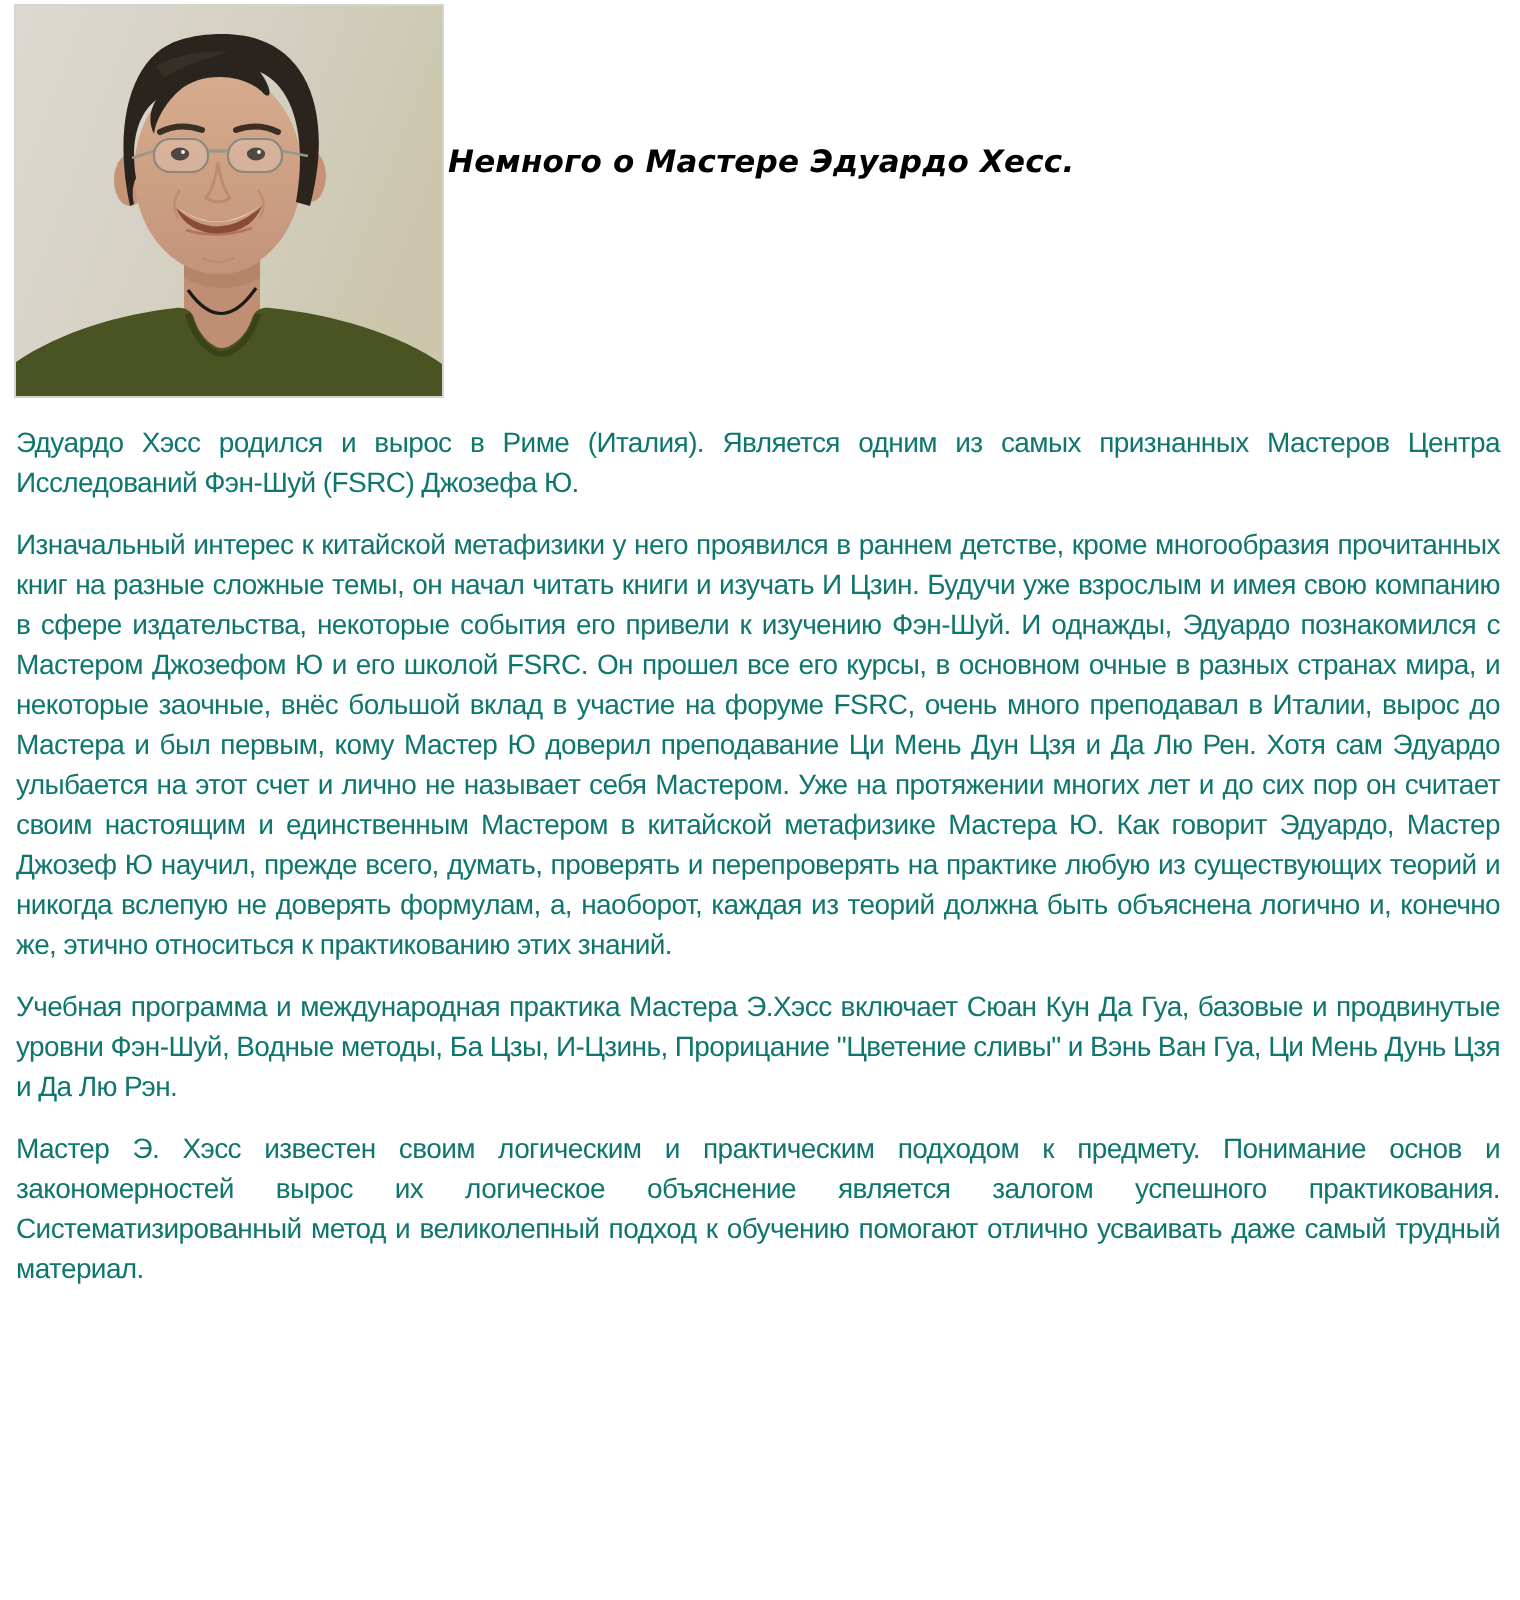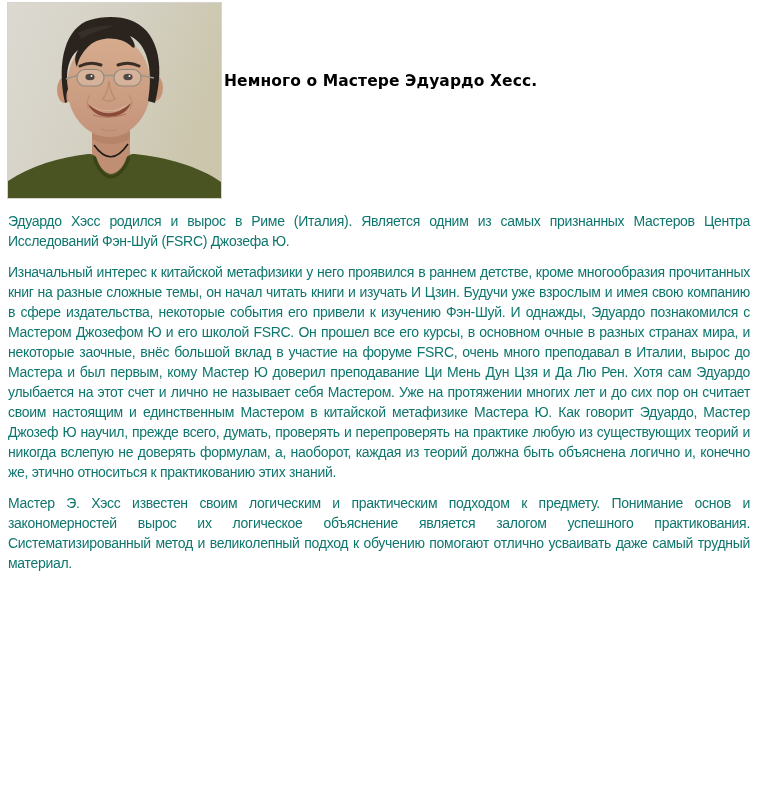--- a/index.html
+++ b/index.html
@@ -27,20 +27,21 @@
   .title {
     position: absolute;
     left: 224px;
     top: 72px;
     margin: 0;
     font-family: "DejaVu Sans", sans-serif;
     font-size: 15.5px;
     font-weight: bold;
     color: #000000;
     letter-spacing: 0.1px;
+    font-style: italic;
   }
 
   
   .content {
     padding: 13px 10px 0 8px;
     font-size: 14px;
     line-height: 20px;
     letter-spacing: -0.3px;
     text-align: justify;
     color: #0f766e;
@@ -121,16 +122,17 @@
         </g>
       </svg>
     </div>
 
     <h2 class="title">Немного о Мастере Эдуардо Хесс.</h2>
   </div>
 
   <div class="content">
     <p>Эдуардо Хэсс родился и вырос в Риме (Италия). Является одним из самых признанных Мастеров Центра Исследований Фэн-Шуй (FSRC) Джозефа Ю.</p>
     <p>Изначальный интерес к китайской метафизики у него проявился в раннем детстве, кроме многообразия прочитанных книг на разные сложные темы, он начал читать книги и изучать И Цзин. Будучи уже взрослым и имея свою компанию в сфере издательства, некоторые события его привели к изучению Фэн-Шуй. И однажды, Эдуардо познакомился с Мастером Джозефом Ю и его школой FSRC. Он прошел все его курсы, в основном очные в разных странах мира, и некоторые заочные, внёс большой вклад в участие на форуме FSRC, очень много преподавал в Италии, вырос до Мастера и был первым, кому Мастер Ю доверил преподавание Ци Мень Дун Цзя и Да Лю Рен. Хотя сам Эдуардо улыбается на этот счет и лично не называет себя Мастером. Уже на протяжении многих лет и до сих пор он считает своим настоящим и единственным Мастером в китайской метафизике Мастера Ю. Как говорит Эдуардо, Мастер Джозеф Ю научил, прежде всего, думать, проверять и перепроверять на практике любую из существующих теорий и никогда вслепую не доверять формулам, а, наоборот, каждая из теорий должна быть объяснена логично и, конечно же, этично относиться к практикованию этих знаний.</p>
+    <p>Учебная программа и международная практика Мастера Э.Хэсс включает Сюан Кун Да Гуа, базовые и продвинутые уровни Фэн-Шуй, Водные методы, Ба Цзы, И-Цзинь, Прорицание "Цветение сливы" и Вэнь Ван Гуа, Ци Мень Дунь Цзя и Да Лю Рэн.</p>
     <p>Мастер Э. Хэсс известен своим логическим и практическим подходом к предмету. Понимание основ и закономерностей вырос их логическое объяснение является залогом успешного практикования. Систематизированный метод и великолепный подход к обучению помогают отлично усваивать даже самый трудный материал.</p>
   </div>
 
 </div>
 
 </body></html>

